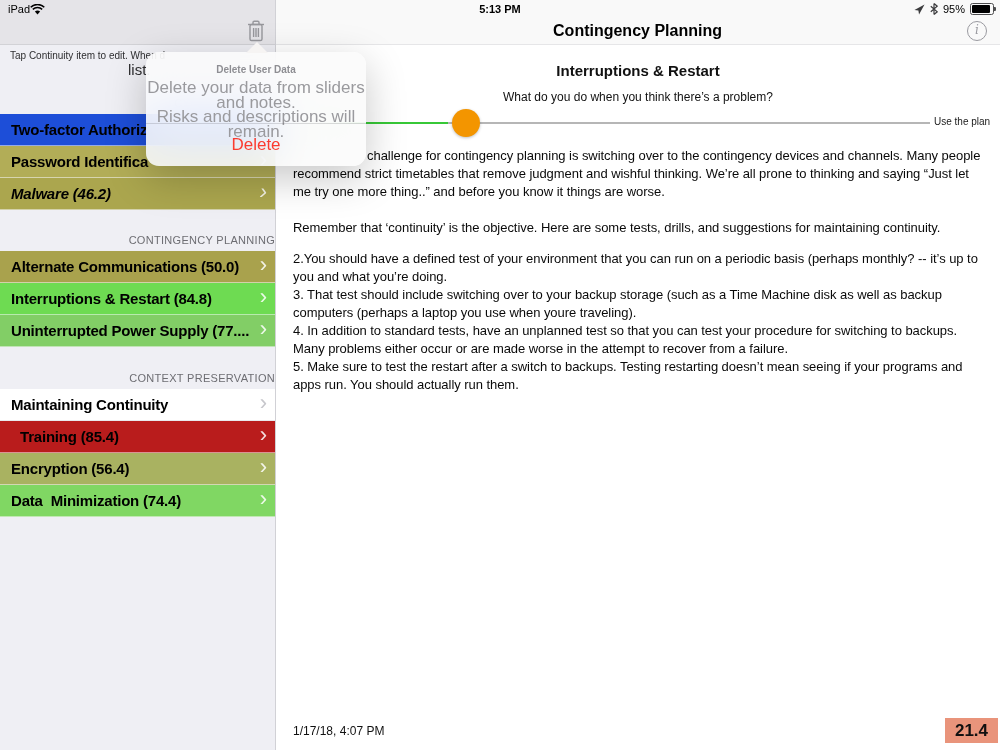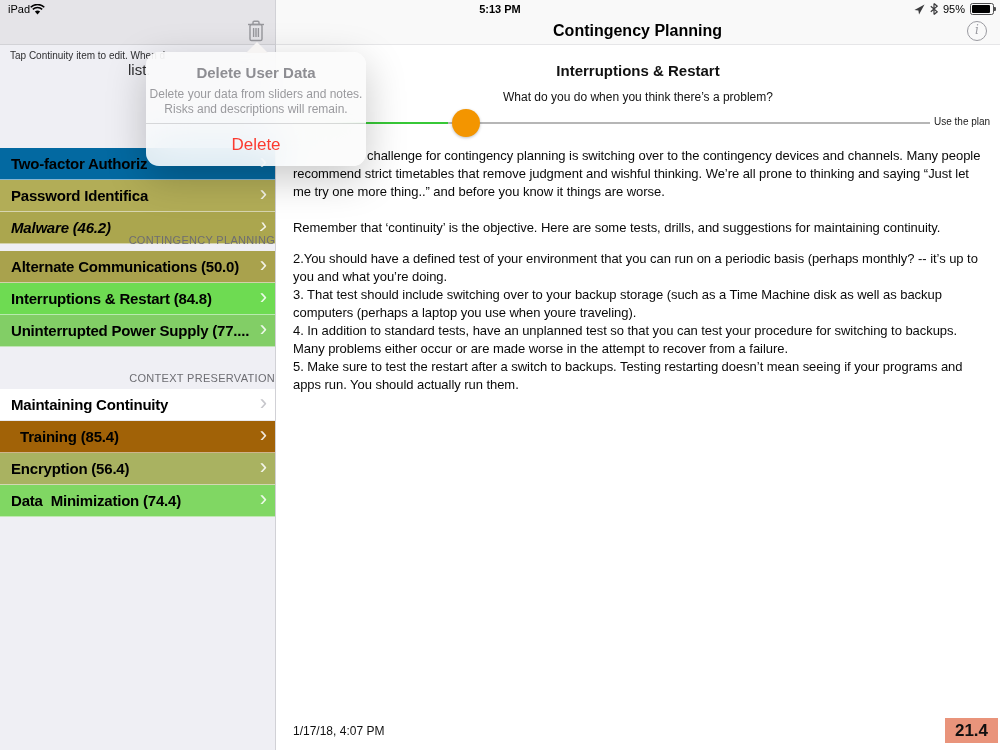--- a/index.html
+++ b/index.html
@@ -50,22 +50,22 @@
   #para2{margin:18px 0 13px 0;}
   #timestamp{position:absolute;left:17px;top:679px;font-size:12px;color:#111;}
   #score-badge{position:absolute;right:2px;top:673px;width:53px;height:25px;text-align:center;line-height:25px;
                font-size:17px;font-weight:bold;color:#101010;}
   
   #popover{position:absolute;left:146px;top:52px;width:220px;height:114px;border-radius:13px;
            background:rgba(250,250,250,.88);backdrop-filter:blur(22px) saturate(160%);-webkit-backdrop-filter:blur(22px) saturate(160%);
            box-shadow:0 12px 40px rgba(0,0,0,.22);z-index:5;}
   #popover-arrow{position:absolute;left:246px;top:42px;width:0;height:0;z-index:6;
                  border-left:11px solid transparent;border-right:11px solid transparent;border-bottom:11px solid #f6f4f3;}
-  #pop-title{margin-top:12px;text-align:center;font-size:15px;font-weight:bold;color:#8e8e93;}
-  #pop-msg{margin-top:6px;text-align:center;font-size:12px;line-height:14.5px;color:#9a9a9e;}
+  #pop-title{margin-top:12px;text-align:center;font-size:10px;font-weight:bold;color:#8e8e93;}
+  #pop-msg{margin-top:6px;text-align:center;font-size:17px;line-height:14.5px;color:#9a9a9e;}
   #pop-delete{position:absolute;left:0;right:0;bottom:0;height:42px;border-top:1px solid rgba(60,60,67,.18);
               text-align:center;line-height:42px;font-size:17px;cursor:pointer;}
   svg{display:block;}
 </style>
 </head>
 <body>
 
 <div id="sidebar-chrome"></div>
 <div id="main-chrome"></div>
 <div id="vdivider"></div>
@@ -113,21 +113,21 @@
   </svg>
 </div>
 <div id="main-title">Contingency Planning</div>
 <div id="info-btn">i</div>
 
 <div id="sidebar">
   <div id="hint1">Tap Continuity item to edit. When d</div>
   <div id="hint2">list.</div>
   <div class="sb-section" id="sec0">
       <div class="sb-header">CYBER SECURITY</div>
-      <div class="sb-row" style="background: #0369a1; margin-top: 34px;">
+      <div class="sb-row" style="background: #1d4ed8;">
         <span class="sb-label">Two-factor Authoriz</span>
         <span class="sb-chev">›</span>
       </div>
       <div class="sb-row" style="background: rgb(178, 173, 87);">
         <span class="sb-label">Password Identifica</span>
         <span class="sb-chev">›</span>
       </div>
       <div class="sb-row" style="background: rgb(171, 166, 78); font-style: italic;">
         <span class="sb-label">Malware (46.2)</span>
         <span class="sb-chev">›</span>
@@ -147,21 +147,21 @@
         <span class="sb-label">Uninterrupted Power Supply (77....</span>
         <span class="sb-chev">›</span>
       </div>
     </div>
   <div class="sb-section" id="sec2">
       <div class="sb-header">CONTEXT PRESERVATION</div>
       <div class="sb-row plain">
         <span class="sb-label">Maintaining Continuity</span>
         <span class="sb-chev">›</span>
       </div>
-      <div class="sb-row" style="background: #a16207; padding-left: 20px;">
+      <div class="sb-row" style="background: #b91c1c; padding-left: 20px;">
         <span class="sb-label">Training (85.4)</span>
         <span class="sb-chev">›</span>
       </div>
       <div class="sb-row" style="background: rgb(169, 178, 97);">
         <span class="sb-label">Encryption (56.4)</span>
         <span class="sb-chev">›</span>
       </div>
       <div class="sb-row" style="background: rgb(128, 215, 99);">
         <span class="sb-label">Data  Minimization (74.4)</span>
         <span class="sb-chev">›</span>

